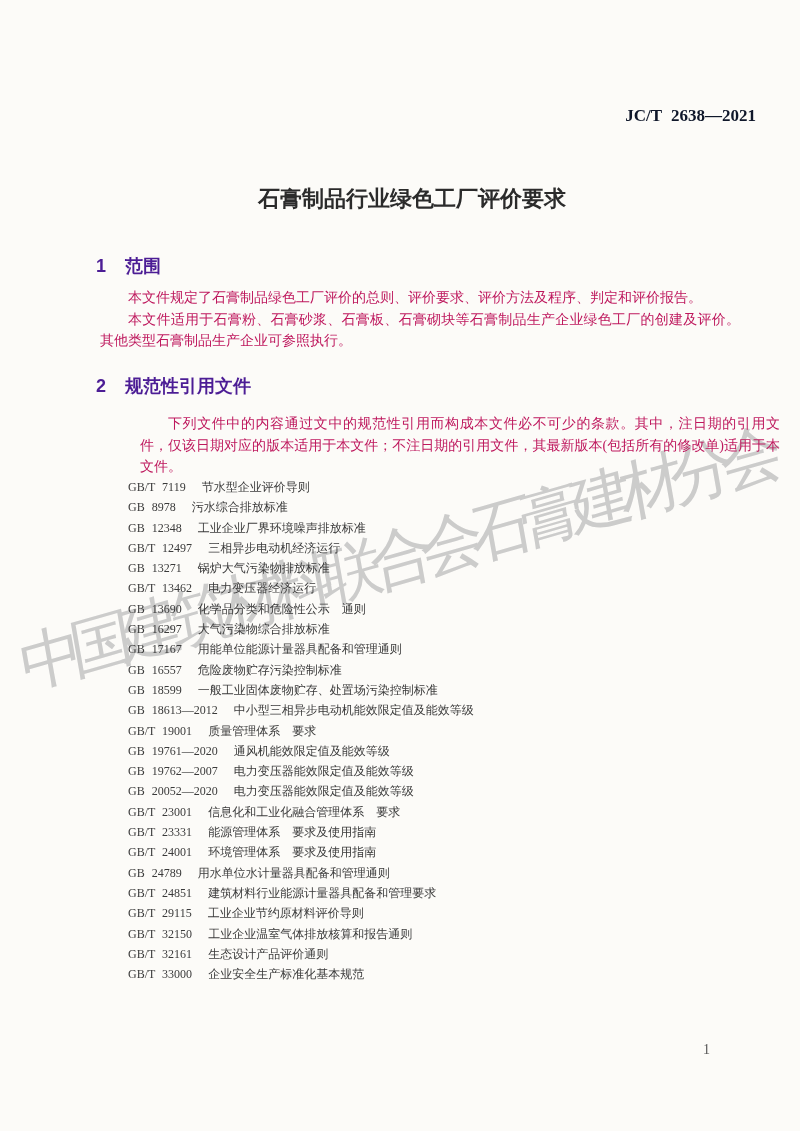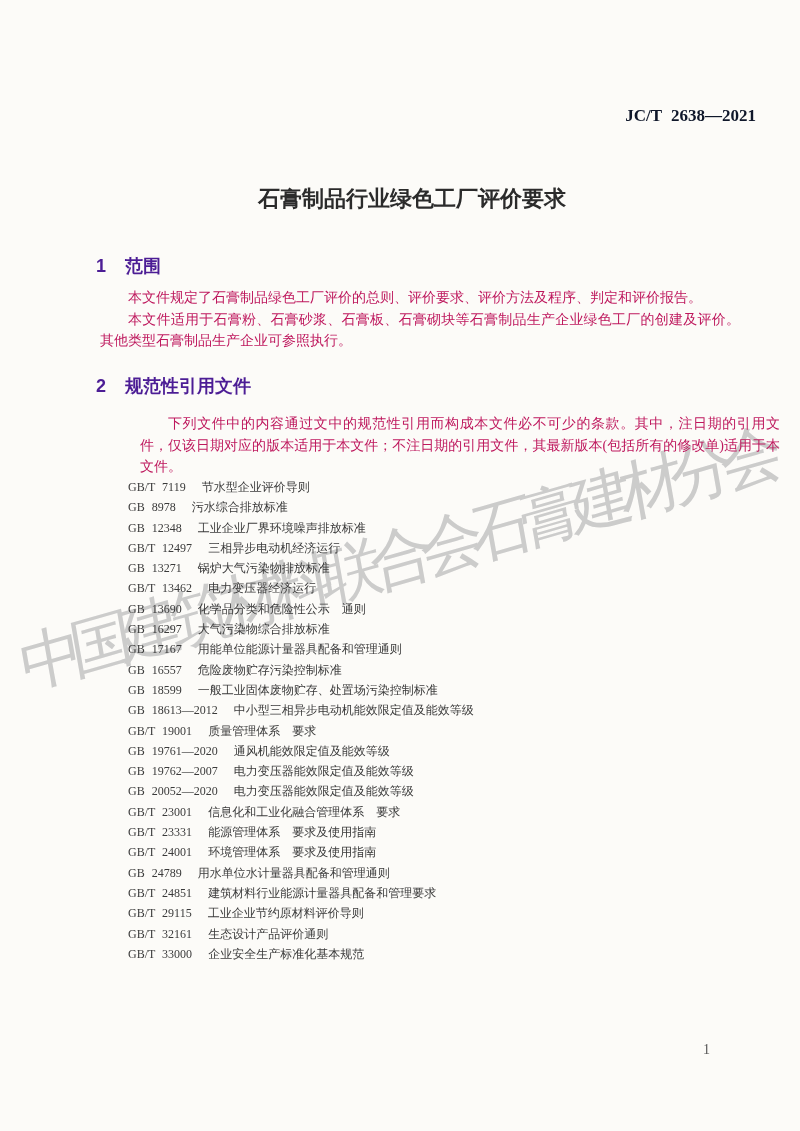--- a/index.html
+++ b/index.html
@@ -138,20 +138,21 @@
         <div class="ref-row"><span class="ref-code">GB/T 19001</span><span class="ref-title">质量管理体系　要求</span></div>
         <div class="ref-row"><span class="ref-code">GB 19761—2020</span><span class="ref-title">通风机能效限定值及能效等级</span></div>
         <div class="ref-row"><span class="ref-code">GB 19762—2007</span><span class="ref-title">电力变压器能效限定值及能效等级</span></div>
         <div class="ref-row"><span class="ref-code">GB 20052—2020</span><span class="ref-title">电力变压器能效限定值及能效等级</span></div>
         <div class="ref-row"><span class="ref-code">GB/T 23001</span><span class="ref-title">信息化和工业化融合管理体系　要求</span></div>
         <div class="ref-row"><span class="ref-code">GB/T 23331</span><span class="ref-title">能源管理体系　要求及使用指南</span></div>
         <div class="ref-row"><span class="ref-code">GB/T 24001</span><span class="ref-title">环境管理体系　要求及使用指南</span></div>
         <div class="ref-row"><span class="ref-code">GB 24789</span><span class="ref-title">用水单位水计量器具配备和管理通则</span></div>
         <div class="ref-row"><span class="ref-code">GB/T 24851</span><span class="ref-title">建筑材料行业能源计量器具配备和管理要求</span></div>
         <div class="ref-row"><span class="ref-code">GB/T 29115</span><span class="ref-title">工业企业节约原材料评价导则</span></div>
+        <div class="ref-row"><span class="ref-code">GB/T 32150</span><span class="ref-title">工业企业温室气体排放核算和报告通则</span></div>
         <div class="ref-row"><span class="ref-code">GB/T 32161</span><span class="ref-title">生态设计产品评价通则</span></div>
         <div class="ref-row"><span class="ref-code">GB/T 33000</span><span class="ref-title">企业安全生产标准化基本规范</span></div>
       </div>
 
     <div class="page-num">1</div>
 
   </div>
 </div>
 
 </body></html>

